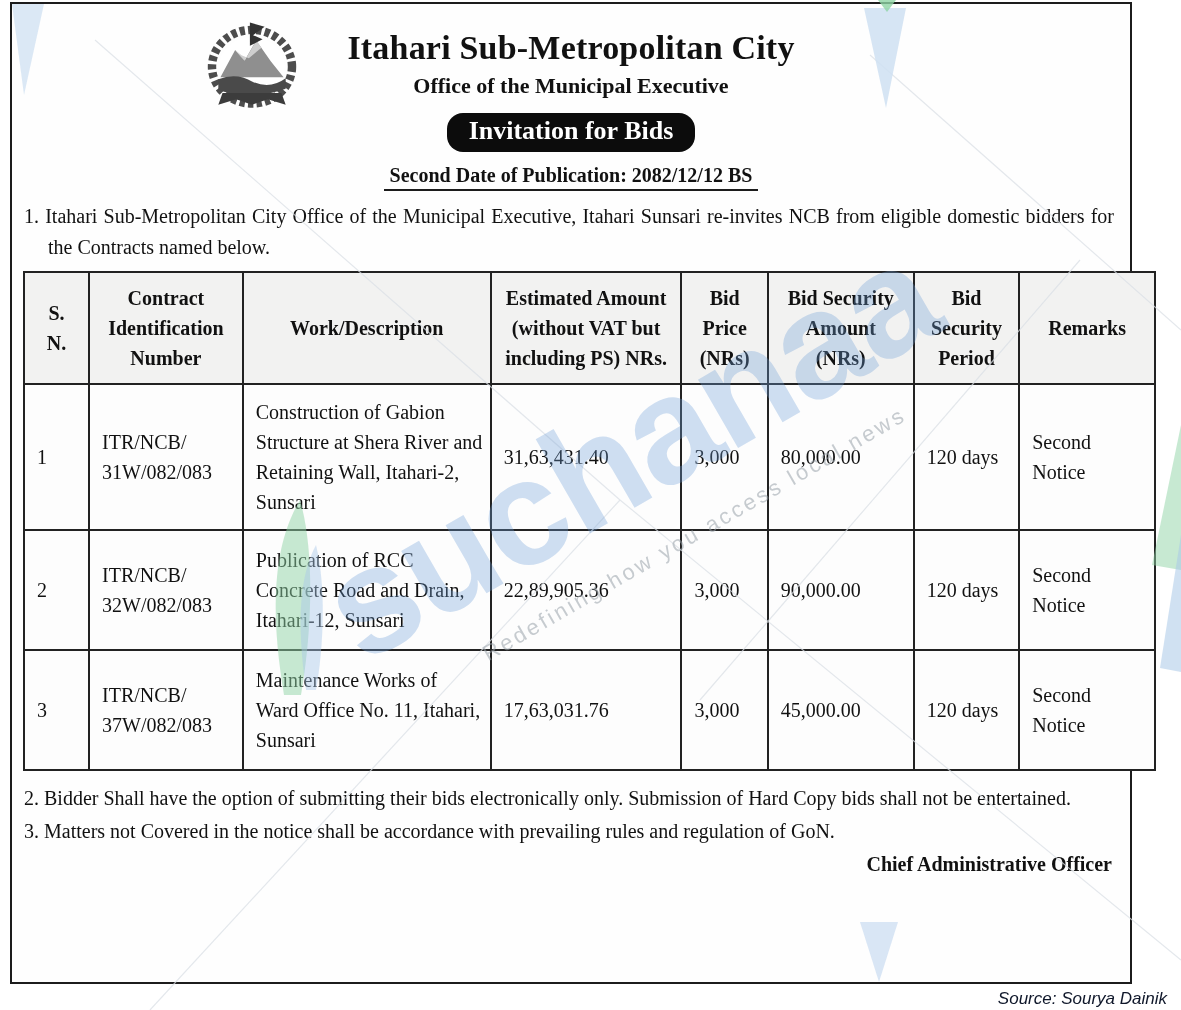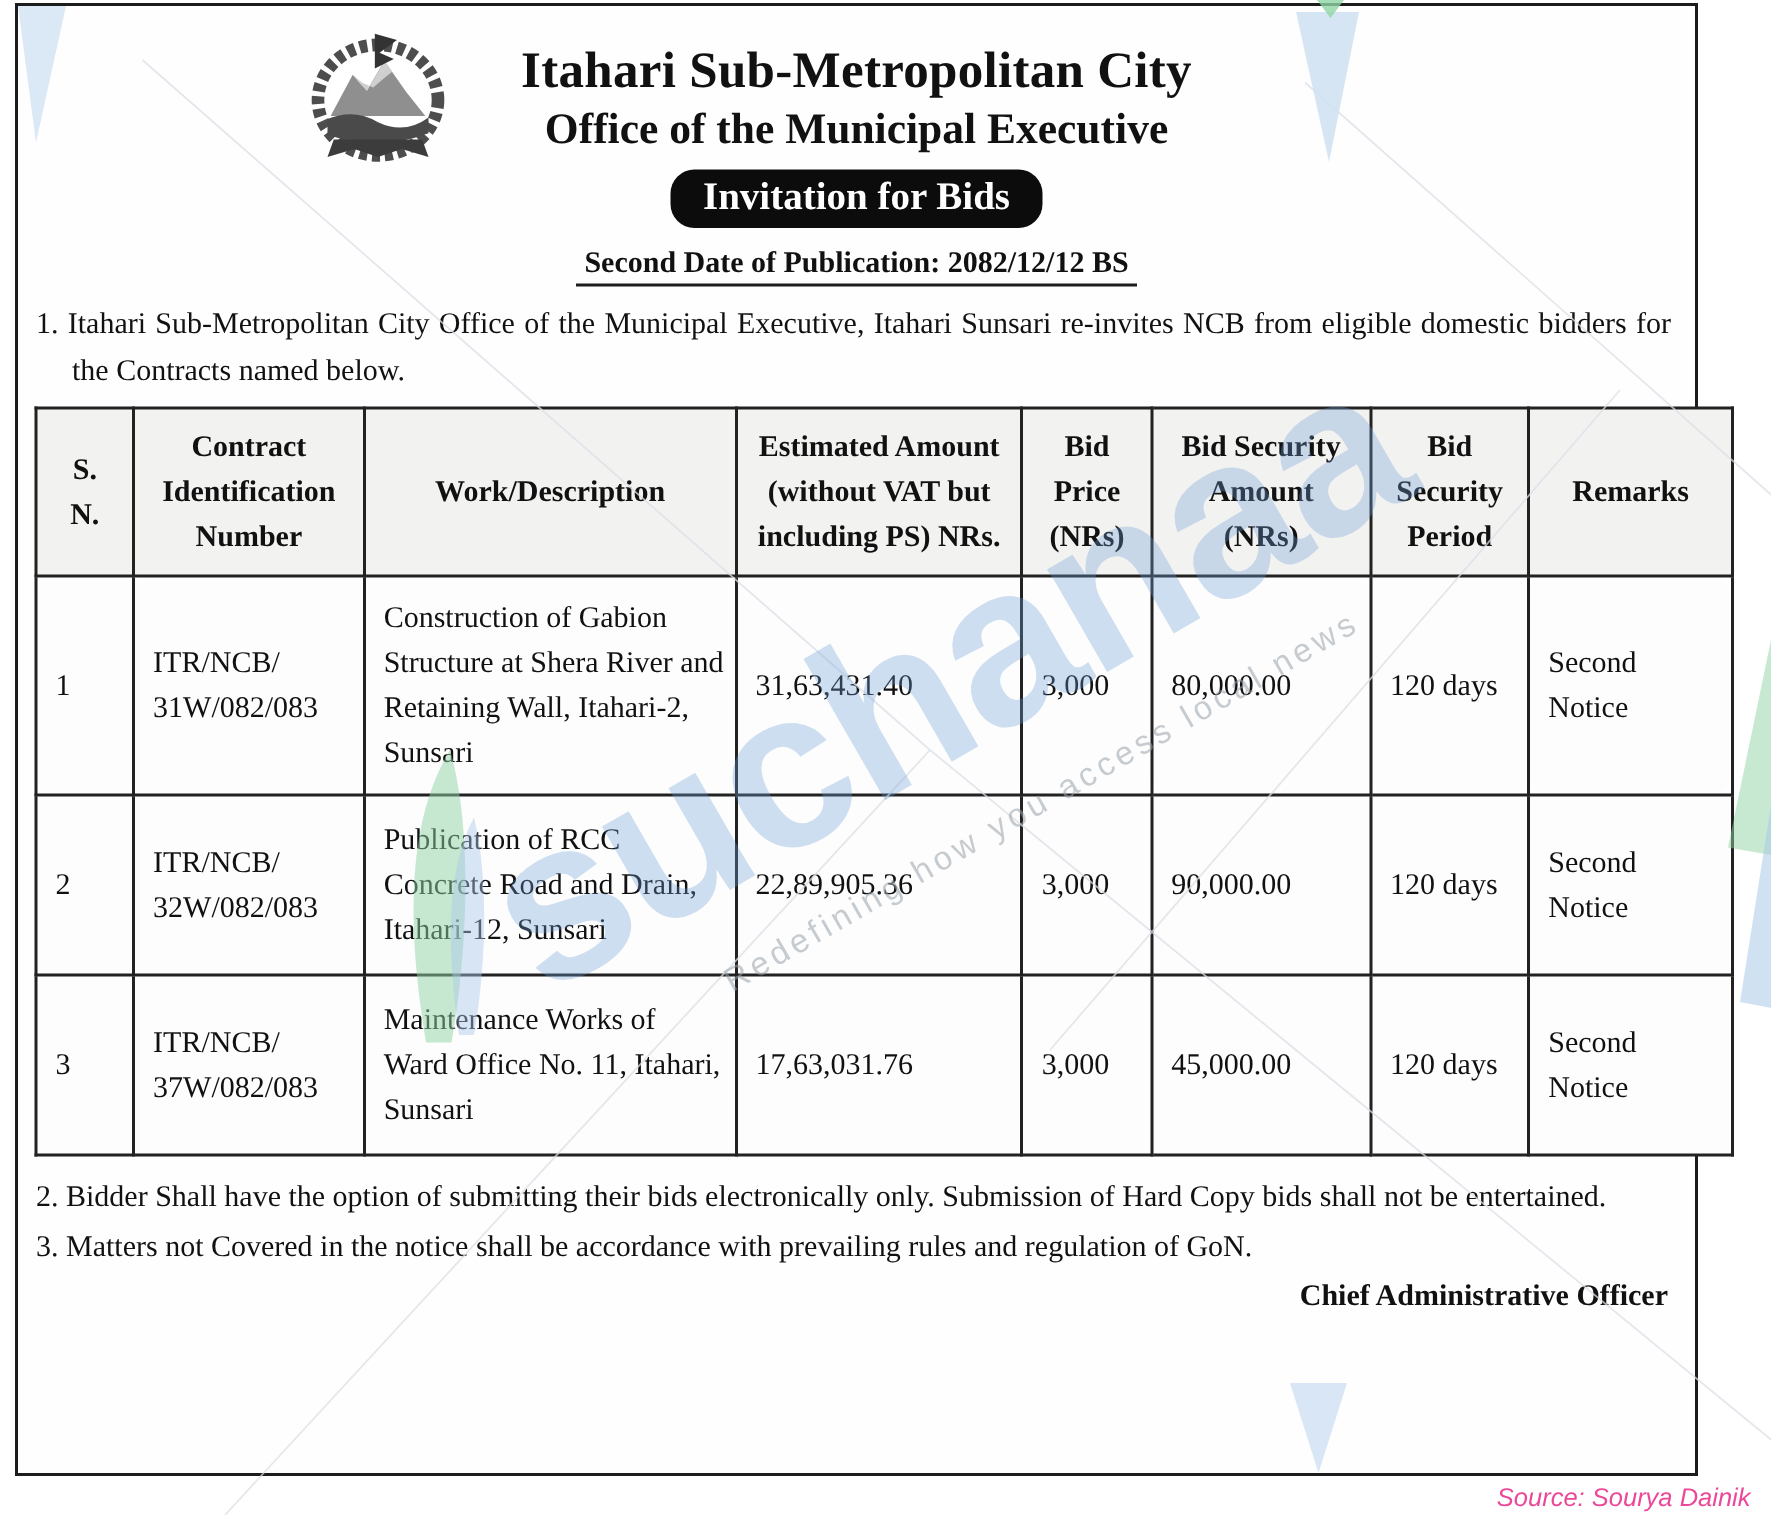--- a/index.html
+++ b/index.html
@@ -16,21 +16,21 @@
     position:absolute;
     left:10px; top:2px;
     width:1122px; height:982px;
     border:2px solid #1c1c1c;
     background:#fefefe;
   }
   
   .masthead { position:relative; text-align:center; padding-top:24px; }
   .logo-wrap { position:absolute; left:192px; top:8px; width:96px; height:100px; }
   .org-name   { font-size:34px; font-weight:bold; line-height:40px; letter-spacing:.2px; }
-  .office-name{ font-size:29px; font-weight:bold; line-height:36px; }
+  .office-name{ font-size:22px; font-weight:bold; line-height:36px; }
   .location   { font-size:19px; font-weight:bold; line-height:26px; margin-top:4px; }
   .banner {
     display:inline-block;
     background:#0c0c0c; color:#fff;
     font-size:26px; font-weight:bold;
     padding:3px 22px 6px 22px;
     margin-top:9px;
     border-radius:16px;
   }
   .pub-line {
@@ -90,21 +90,21 @@
   }
   .signature {
     font-size:20px; font-weight:bold;
     text-align:right;
     margin:6px 18px 0 0;
   }
   .source-line {
     position:absolute; right:14px; bottom:1px;
     font-family:"Liberation Sans","DejaVu Sans",sans-serif;
     font-style:italic;
-    font-size:17px; color:#ec4899;
+    font-size:17px; color:#0f172a;
   }
   
   .wm-layer {
     position:absolute; inset:0;
     pointer-events:none;
     z-index:10;
   }
 </style>
 </head>
 <body>

